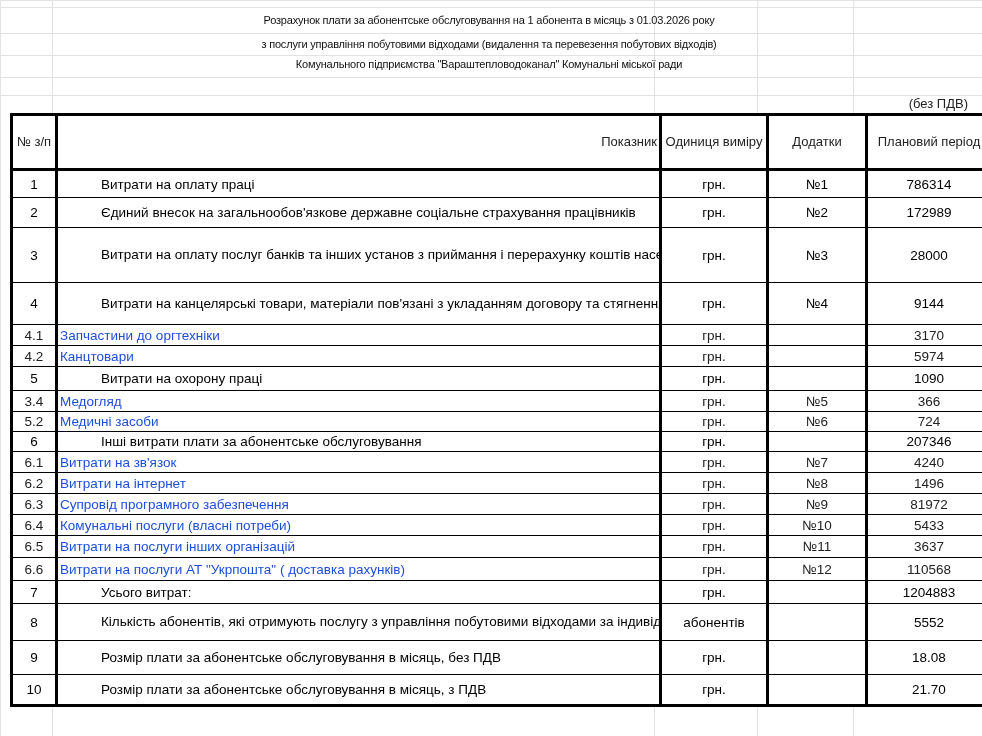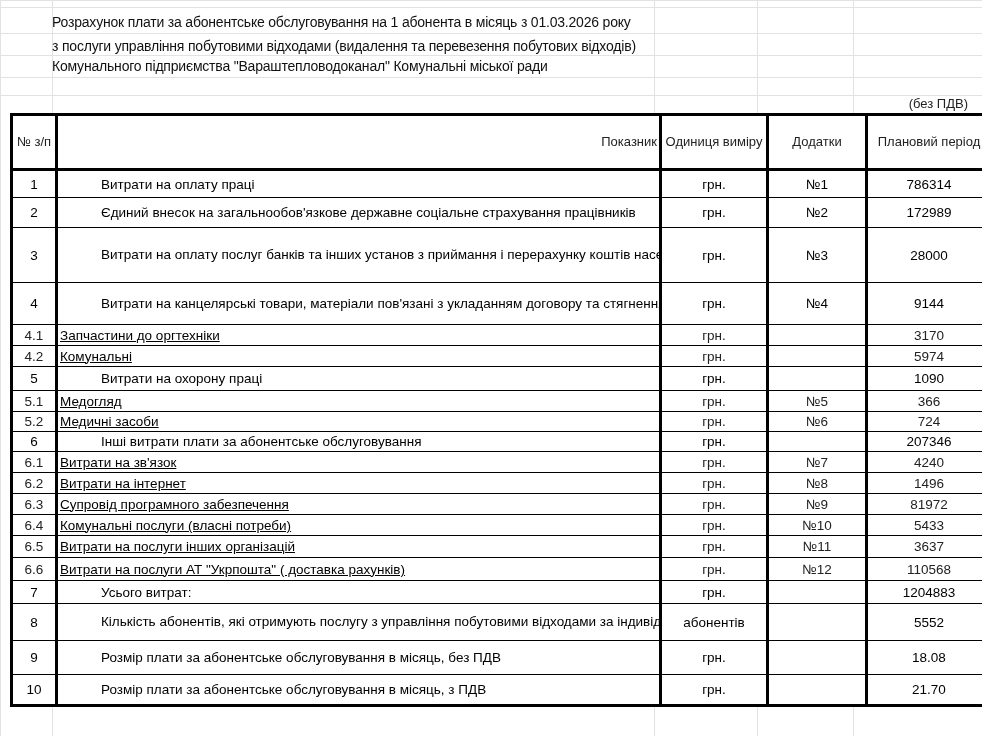--- a/index.html
+++ b/index.html
@@ -10,23 +10,23 @@
     background-color: #fff;
     background-image:
       linear-gradient(to right, #e3e3e3 1px, transparent 1px),
       linear-gradient(to bottom, #e3e3e3 1px, transparent 1px);
     background-size: 100% 100%, 100% 100%;
   }
   .gridlines { position: absolute; inset: 0; pointer-events: none; }
   .gv { position: absolute; top: 0; bottom: 0; width: 1px; background: #e2e2e2; }
   .gh { position: absolute; left: 0; right: 0; height: 1px; background: #e2e2e2; }
   .title-line {
-    position: absolute; left: 52px; width: 874px; text-align: left;
+    position: absolute; left: 52px; width: 874px; text-align: center;
     font-family: "Liberation Sans Narrow", "Liberation Sans", sans-serif;
-    font-size: 14px; letter-spacing: -0.2px; color: #111;
+    font-size: 11px; letter-spacing: -0.2px; color: #111;
   }
   .note {
     position: absolute; right: 14px; top: 96px; font-size: 13px; color: #222;
     font-family: "Liberation Sans", sans-serif;
   }
   table.main {
     position: absolute; left: 10px; top: 113px; width: 960px;
     border-collapse: collapse; table-layout: fixed; background: #fff;
     border: 3px solid #000;
   }
@@ -38,21 +38,21 @@
   table.main tr.head th { border-bottom: 3px solid #000; height: 52px; }
   .c-num { width: 38px; text-align: center; border-right: 3px solid #000 !important; }
   .c-ind { width: 597px; text-align: left; }
   .c-unit { width: 100px; text-align: center; border-left: 3px solid #000 !important; border-right: 3px solid #000 !important; margin-top: 20px; }
   .c-app { width: 92px; text-align: center; border-right: 3px solid #000 !important; }
   .c-val { width: 118px; text-align: center; }
   td.wrap { white-space: normal; line-height: 18px; }
   tr.main-row td { font-weight: 500; }
   tr.main-row td.c-ind { color: #000; padding-left: 43px; }
   tr.sub-row td { font-weight: normal; color: #222; }
-  tr.sub-row td.c-ind { color: #000000; text-decoration: underline; }
+  tr.sub-row td.c-ind { color: #1d4ed8; }
 </style>
 </head>
 <body>
 
 <div class="gridlines">
   <div class="gv" style="left:52px"></div>
   <div class="gv" style="left:654px"></div>
   <div class="gv" style="left:757px"></div>
   <div class="gv" style="left:853px"></div>
   <div class="gh" style="top:7px"></div>
@@ -108,34 +108,34 @@
       </tr>
       <tr class="sub-row" style="height: 21px;">
         <td class="c-num">4.1</td>
         <td class="c-ind">Запчастини до оргтехніки</td>
         <td class="c-unit">грн.</td>
         <td class="c-app"></td>
         <td class="c-val">3170</td>
       </tr>
       <tr class="sub-row" style="height: 21px;">
         <td class="c-num">4.2</td>
-        <td class="c-ind">Комунальні</td>
+        <td class="c-ind">Канцтовари</td>
         <td class="c-unit">грн.</td>
         <td class="c-app"></td>
         <td class="c-val">5974</td>
       </tr>
       <tr class="main-row" style="height: 24px;">
         <td class="c-num">5</td>
         <td class="c-ind">Витрати на охорону праці</td>
         <td class="c-unit">грн.</td>
         <td class="c-app"></td>
         <td class="c-val">1090</td>
       </tr>
       <tr class="sub-row" style="height: 21px;">
-        <td class="c-num">5.1</td>
+        <td class="c-num">3.4</td>
         <td class="c-ind">Медогляд</td>
         <td class="c-unit">грн.</td>
         <td class="c-app">№5</td>
         <td class="c-val">366</td>
       </tr>
       <tr class="sub-row" style="height: 20px;">
         <td class="c-num">5.2</td>
         <td class="c-ind">Медичні засоби</td>
         <td class="c-unit">грн.</td>
         <td class="c-app">№6</td>

